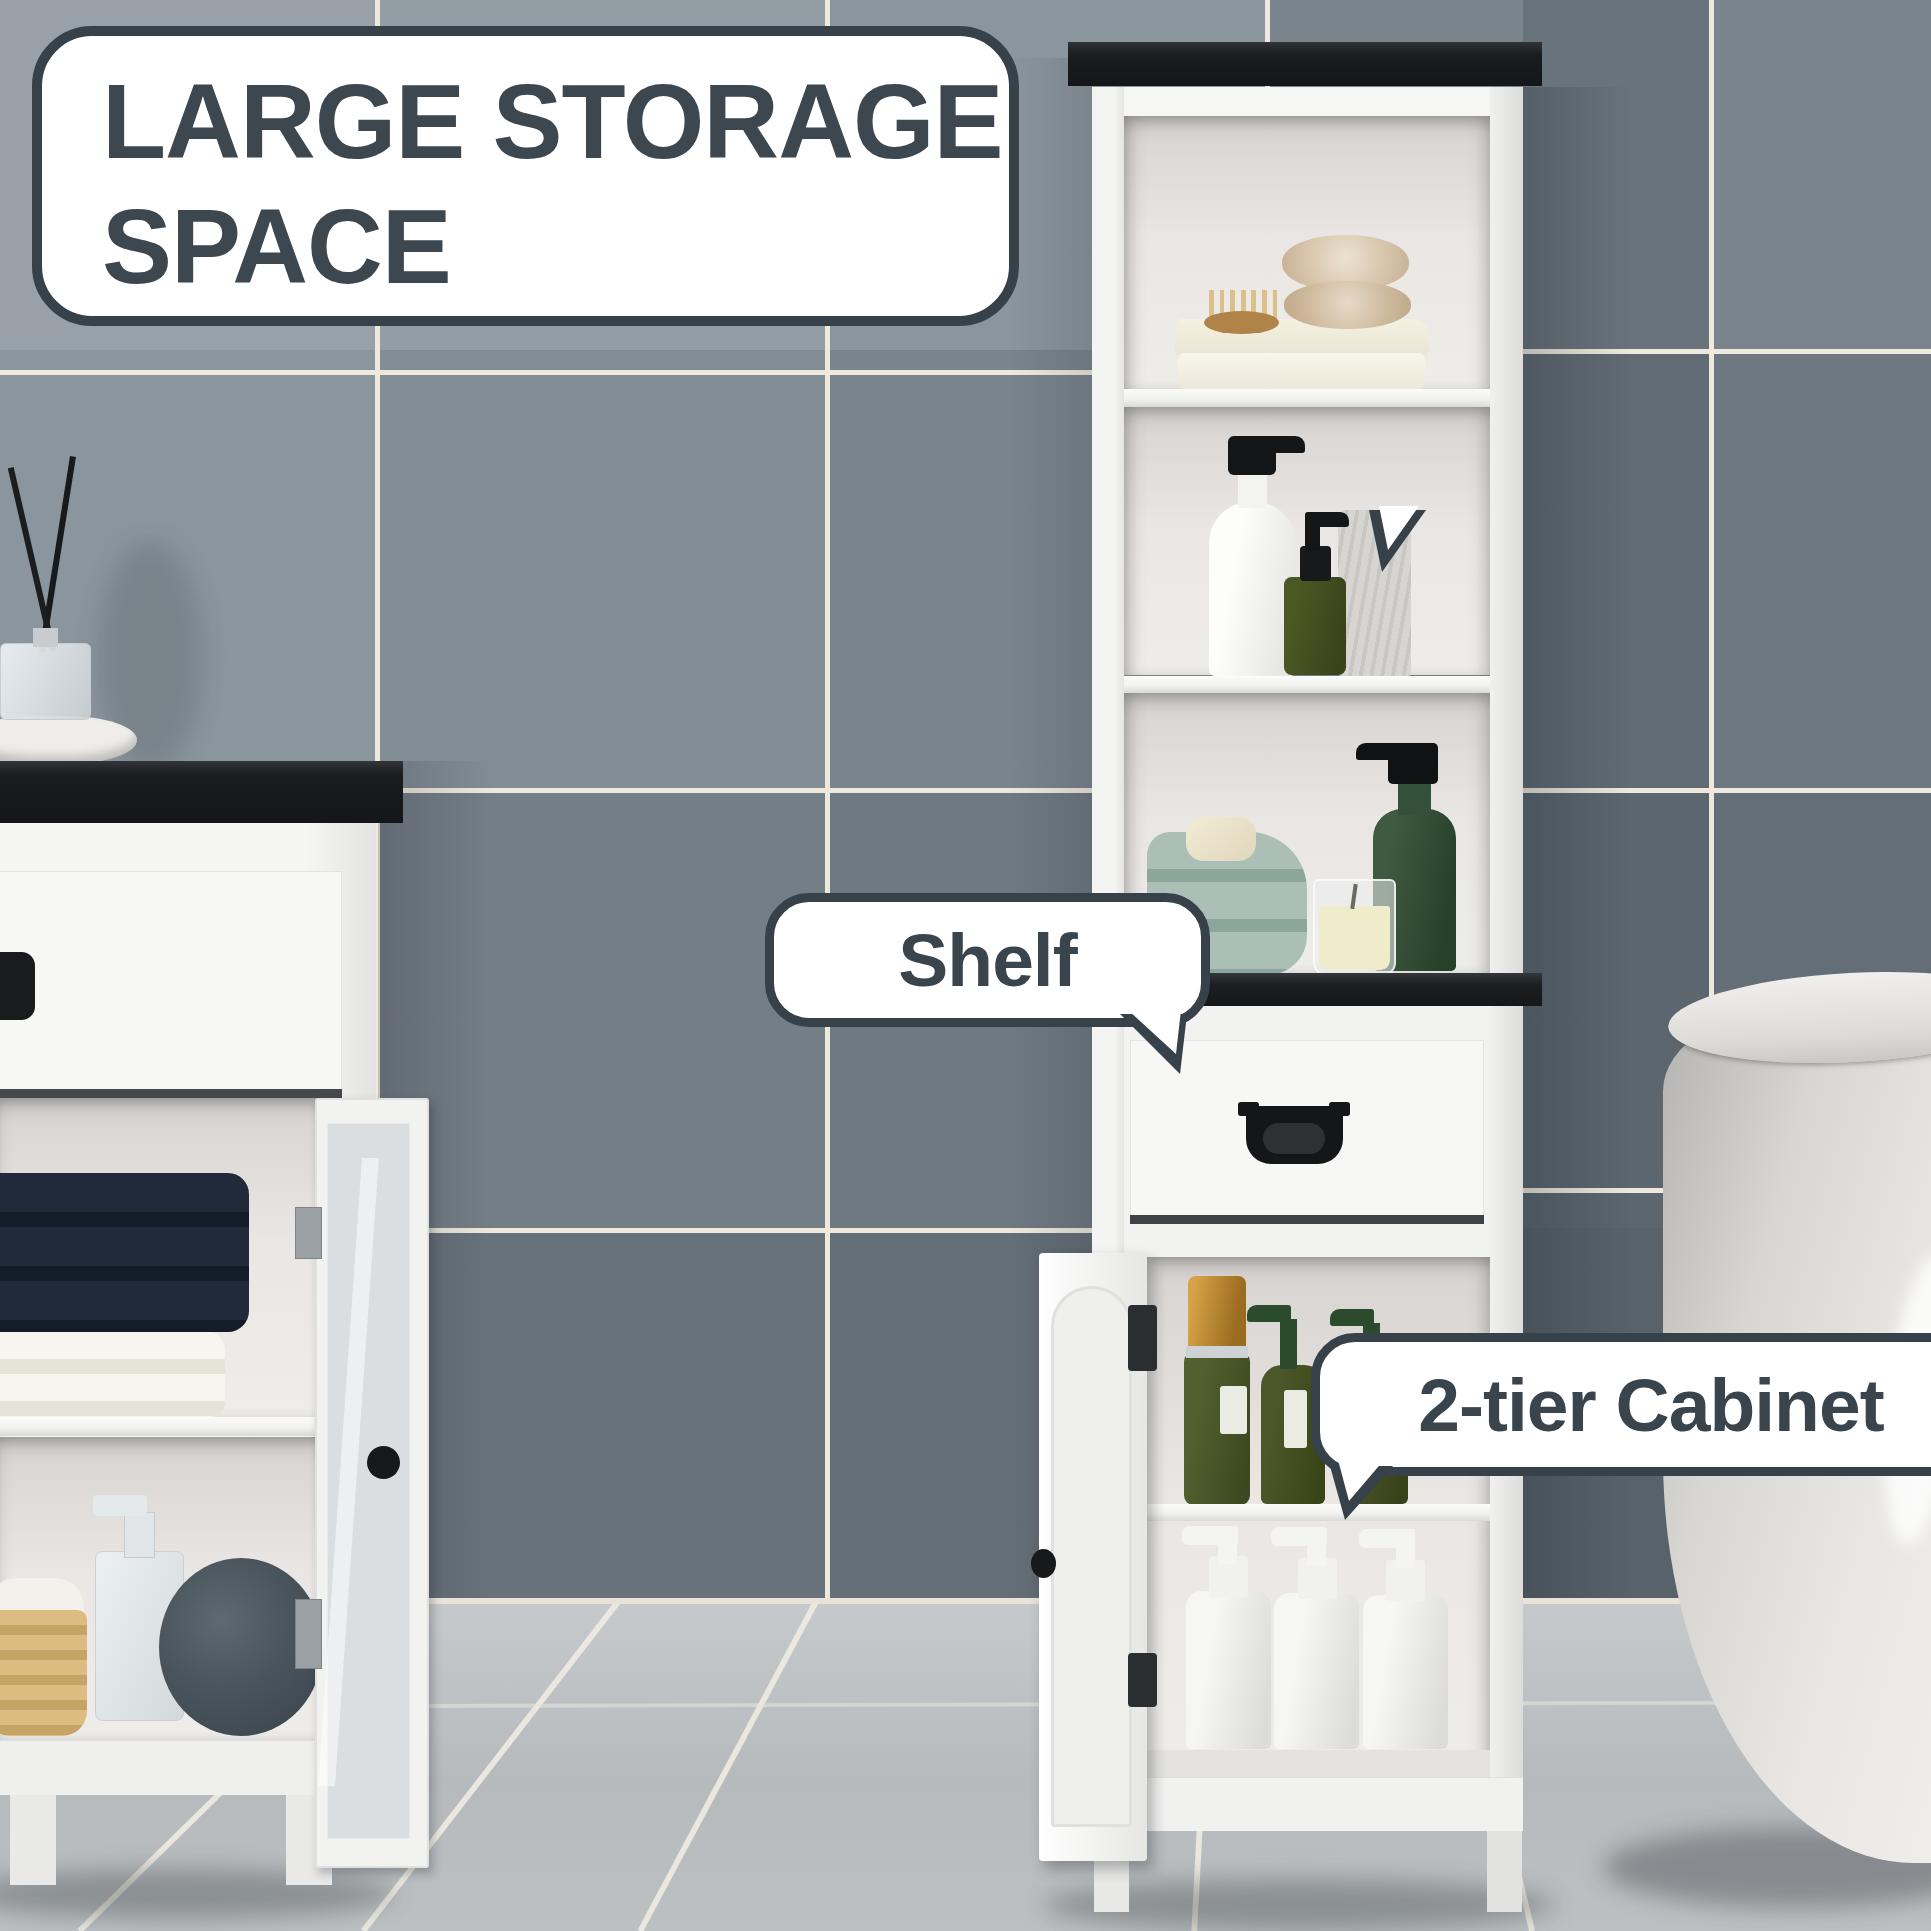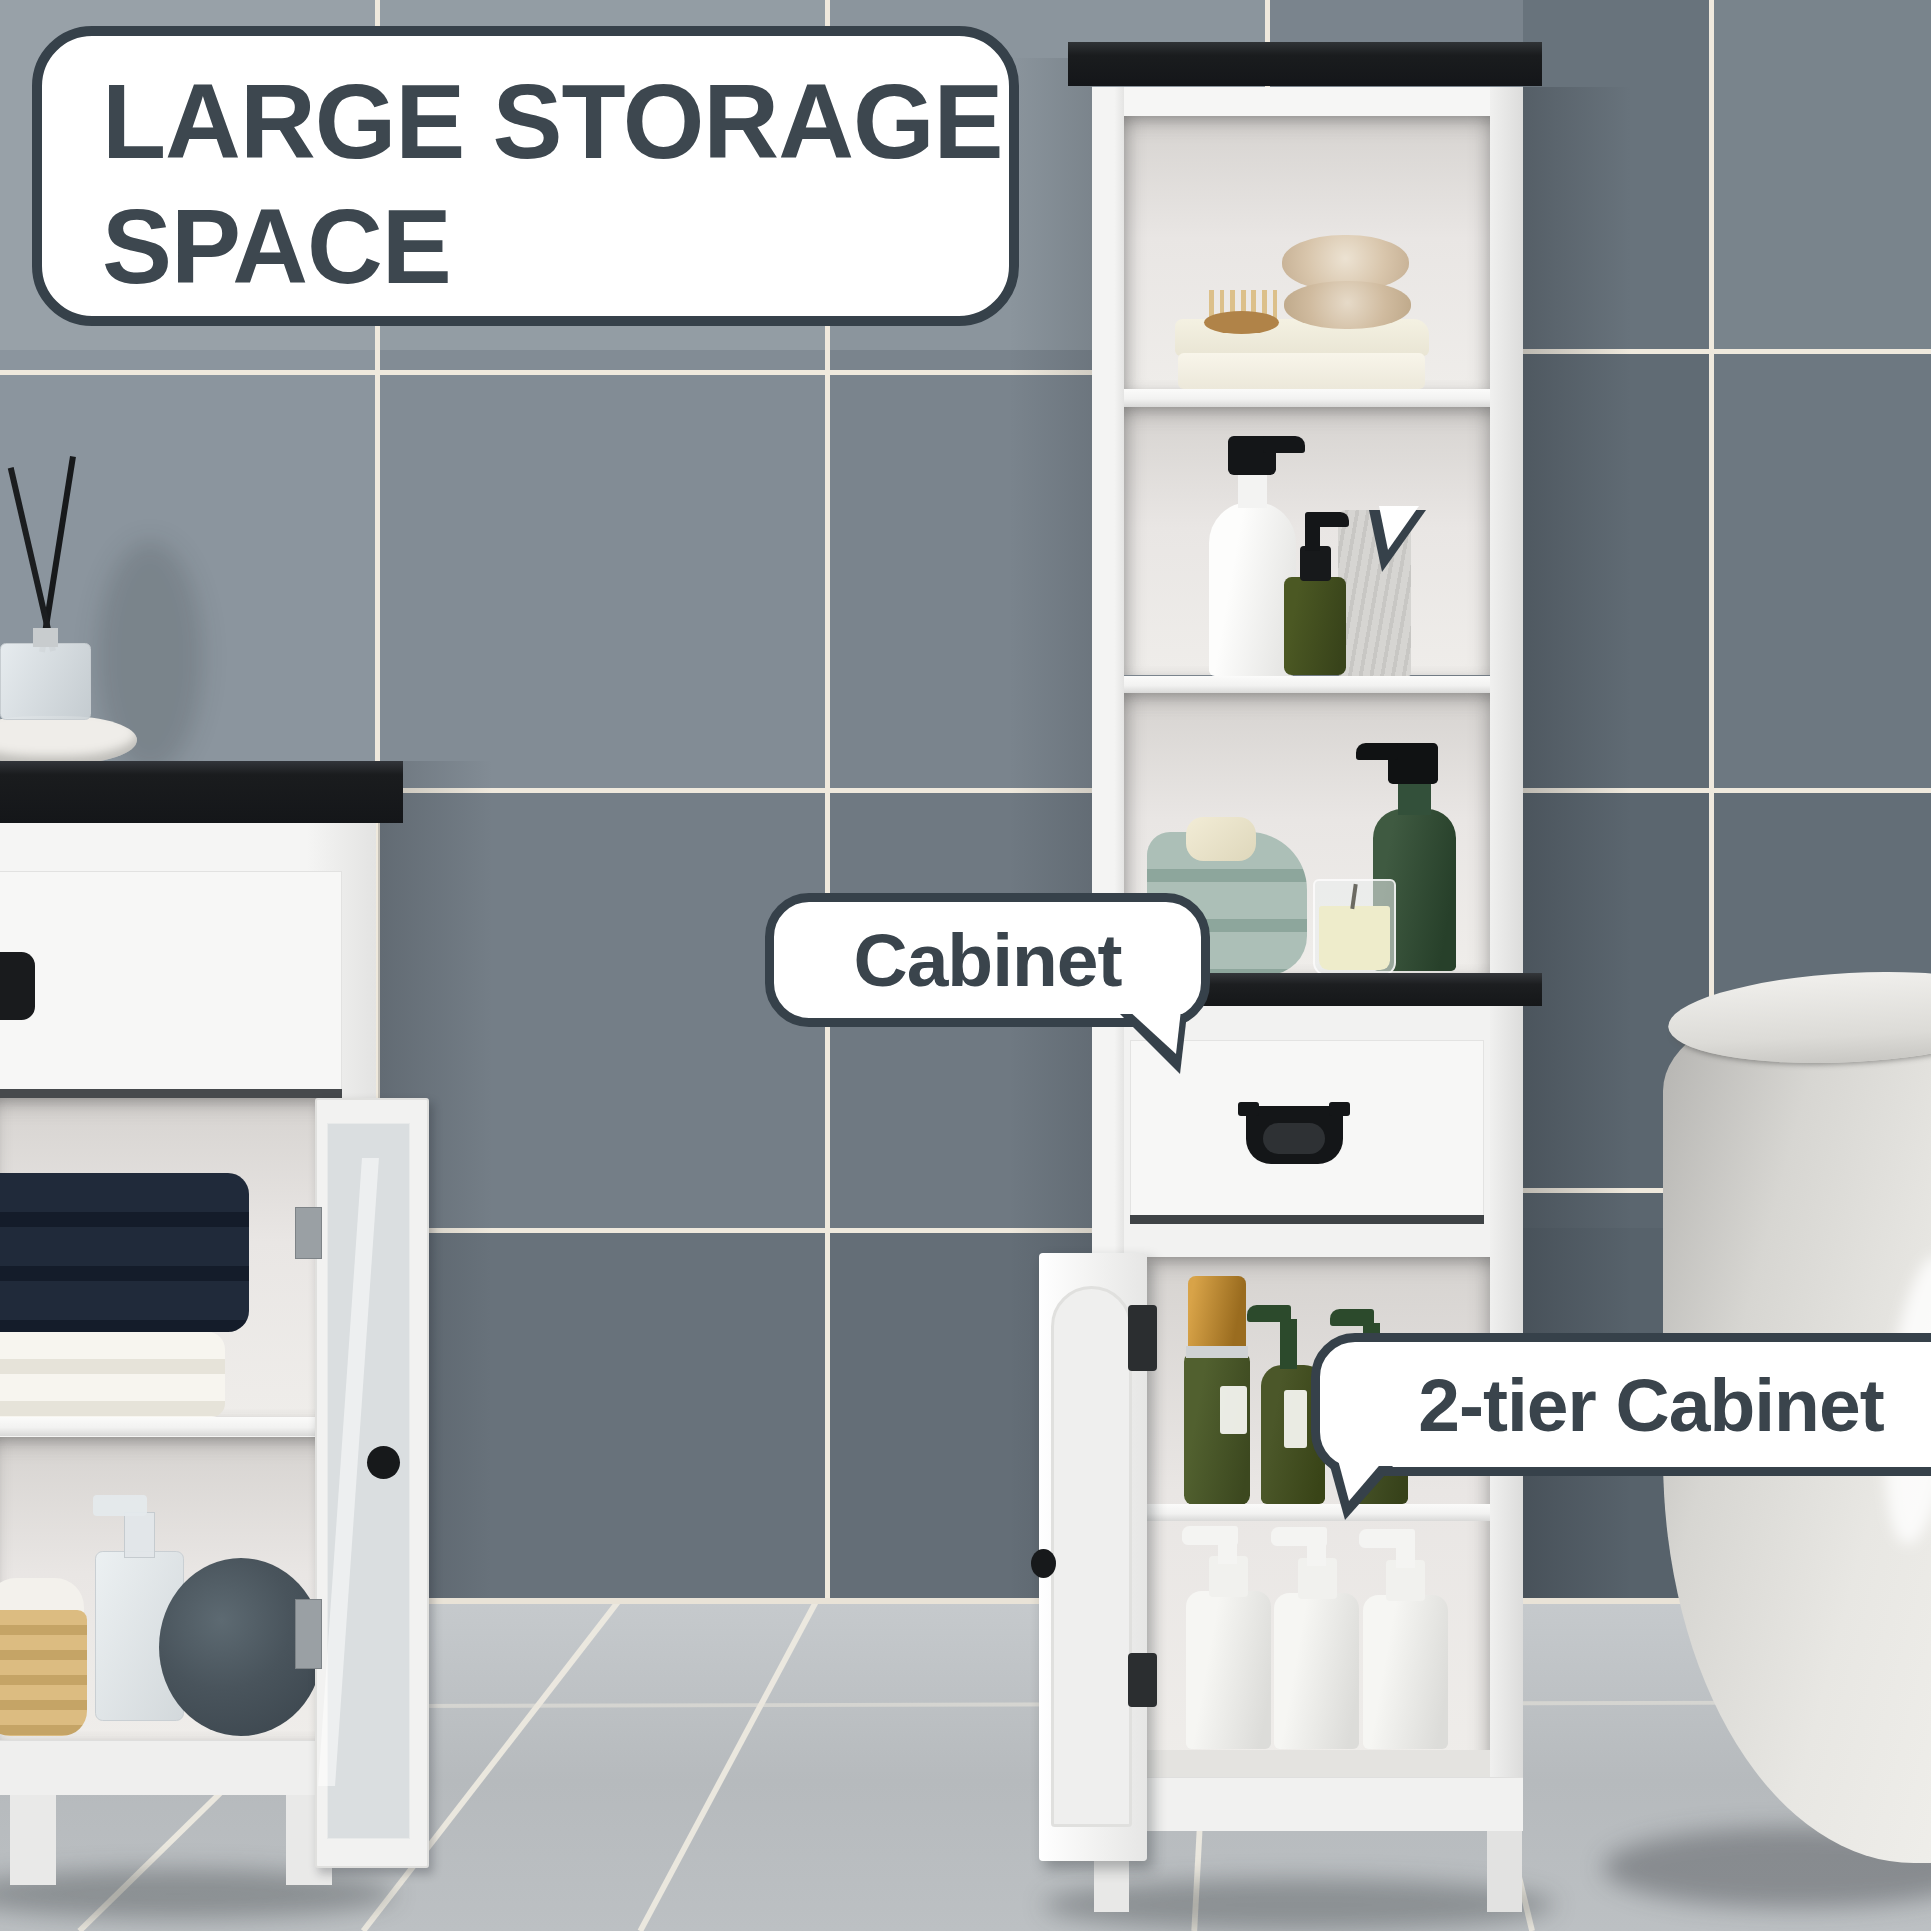--- a/index.html
+++ b/index.html
@@ -233,21 +233,21 @@
     <div id="title-text">
       <div>LARGE STORAGE</div>
       <div>SPACE</div>
     </div>
   </div>
 
   <div class="tail-out" style="left:1369px;top:510px;border-left:13.5px solid transparent;border-right:44px solid transparent;border-top:62px solid #36414a"></div>
   <div class="tail-in" style="left:1379px;top:506px;border-left:9.7px solid transparent;border-right:31px solid transparent;border-top:44px solid #ffffff"></div>
 
   <div class="bubble" style="left:765px;top:893px;width:445px;height:134px;box-sizing:border-box">
-    <span>Cabinet</span>
+    <span>Shelf</span>
   </div>
   <div class="tail-out" style="left:1120px;top:1014px;border-left:60px solid transparent;border-right:7.7px solid transparent;border-top:60px solid #36414a"></div>
   <div class="tail-in" style="left:1128px;top:1010px;border-left:48px solid transparent;border-right:5.8px solid transparent;border-top:44px solid #ffffff"></div>
 
   <div class="bubble" style="left:1311px;top:1333px;width:680px;height:143px;box-sizing:border-box">
     <span>2-tier Cabinet</span>
   </div>
   <div class="tail-out" style="left:1330px;top:1466px;border-left:15.4px solid transparent;border-right:48px solid transparent;border-top:54px solid #36414a"></div>
   <div class="tail-in" style="left:1338px;top:1460px;border-left:11.6px solid transparent;border-right:35px solid transparent;border-top:41px solid #ffffff"></div>
 

